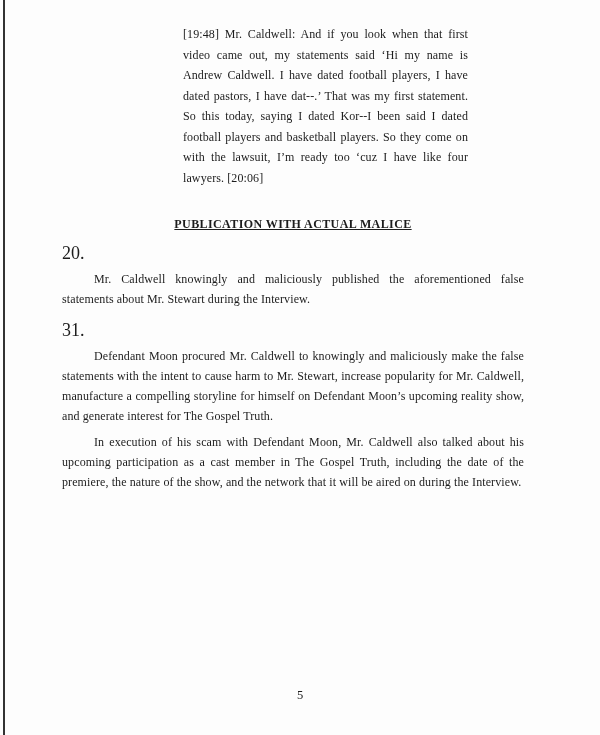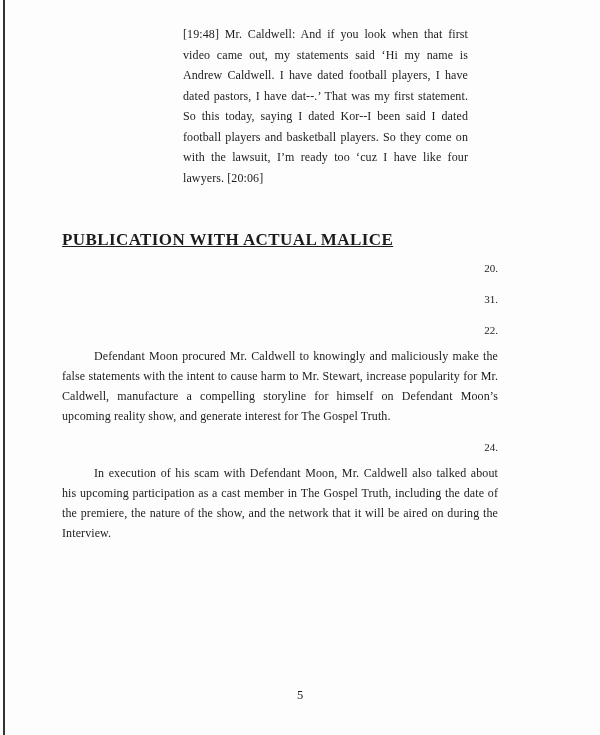--- a/index.html
+++ b/index.html
@@ -14,43 +14,43 @@
   .scan-edge {
     position: absolute;
     left: 3px; top: 0;
     width: 2px; height: 735px;
     background: #333333;
   }
   .page-content {
     position: absolute;
     left: 0; top: 0;
     width: 600px; height: 735px;
-    padding: 24px 102px 0 62px;
+    padding: 24px 76px 0 62px;
   }
   .quote-block {
     margin-left: 121px;
     width: 285px;
     font-size: 12px;
     line-height: 20.5px;
     text-align: justify;
     letter-spacing: 0.1px;
   }
   .section-heading {
-    margin-top: 44px;
-    text-align: left;
-    font-size: 17px;
+    margin-top: 29px;
+    text-align: center;
+    font-size: 12px;
     font-weight: bold;
     letter-spacing: 0.4px;
     line-height: 15px;
   }
   .section-heading span { text-decoration: underline; }
   .para-number {
     margin-top: 11px;
-    text-align: right;
-    font-size: 11px;
+    text-align: left;
+    font-size: 18px;
     line-height: 20px;
   }
   .para-text {
     margin-top: 6px;
     font-size: 12px;
     line-height: 20px;
     text-align: justify;
     text-indent: 32px;
     letter-spacing: 0.1px;
   }
@@ -69,25 +69,24 @@
 
 <div class="page-content">
 
   <div class="quote-block">[19:48] Mr. Caldwell: And if you look when that first video came out, my statements said ‘Hi my name is Andrew Caldwell. I have dated football players, I have dated pastors, I have dat--.’ That was my first statement. So this today, saying I dated Kor--I been said I dated football players and basketball players. So they come on with the lawsuit, I’m ready too ‘cuz I have like four lawyers. [20:06]</div>
 
   <div class="section-heading">
     <span>PUBLICATION WITH ACTUAL MALICE</span>
   </div>
 
   <div class="para-number">20.</div>
+  <div class="para-text">Mr. Caldwell knowingly and maliciously published the aforementioned false statements about Mr. Stewart during the Interview.</div>
 
   <div class="para-number">31.</div>
 
-  <div class="para-number">22.</div>
 
   <div class="para-text">Defendant Moon procured Mr. Caldwell to knowingly and maliciously make the false statements with the intent to cause harm to Mr. Stewart, increase popularity for Mr. Caldwell, manufacture a compelling storyline for himself on Defendant Moon’s upcoming reality show, and generate interest for The Gospel Truth.</div>
 
-  <div class="para-number">24.</div>
   <div class="para-text">In execution of his scam with Defendant Moon, Mr. Caldwell also talked about his upcoming participation as a cast member in The Gospel Truth, including the date of the premiere, the nature of the show, and the network that it will be aired on during the Interview.</div>
 
 </div>
 
 <div class="page-number">5</div>
 
 </body></html>

